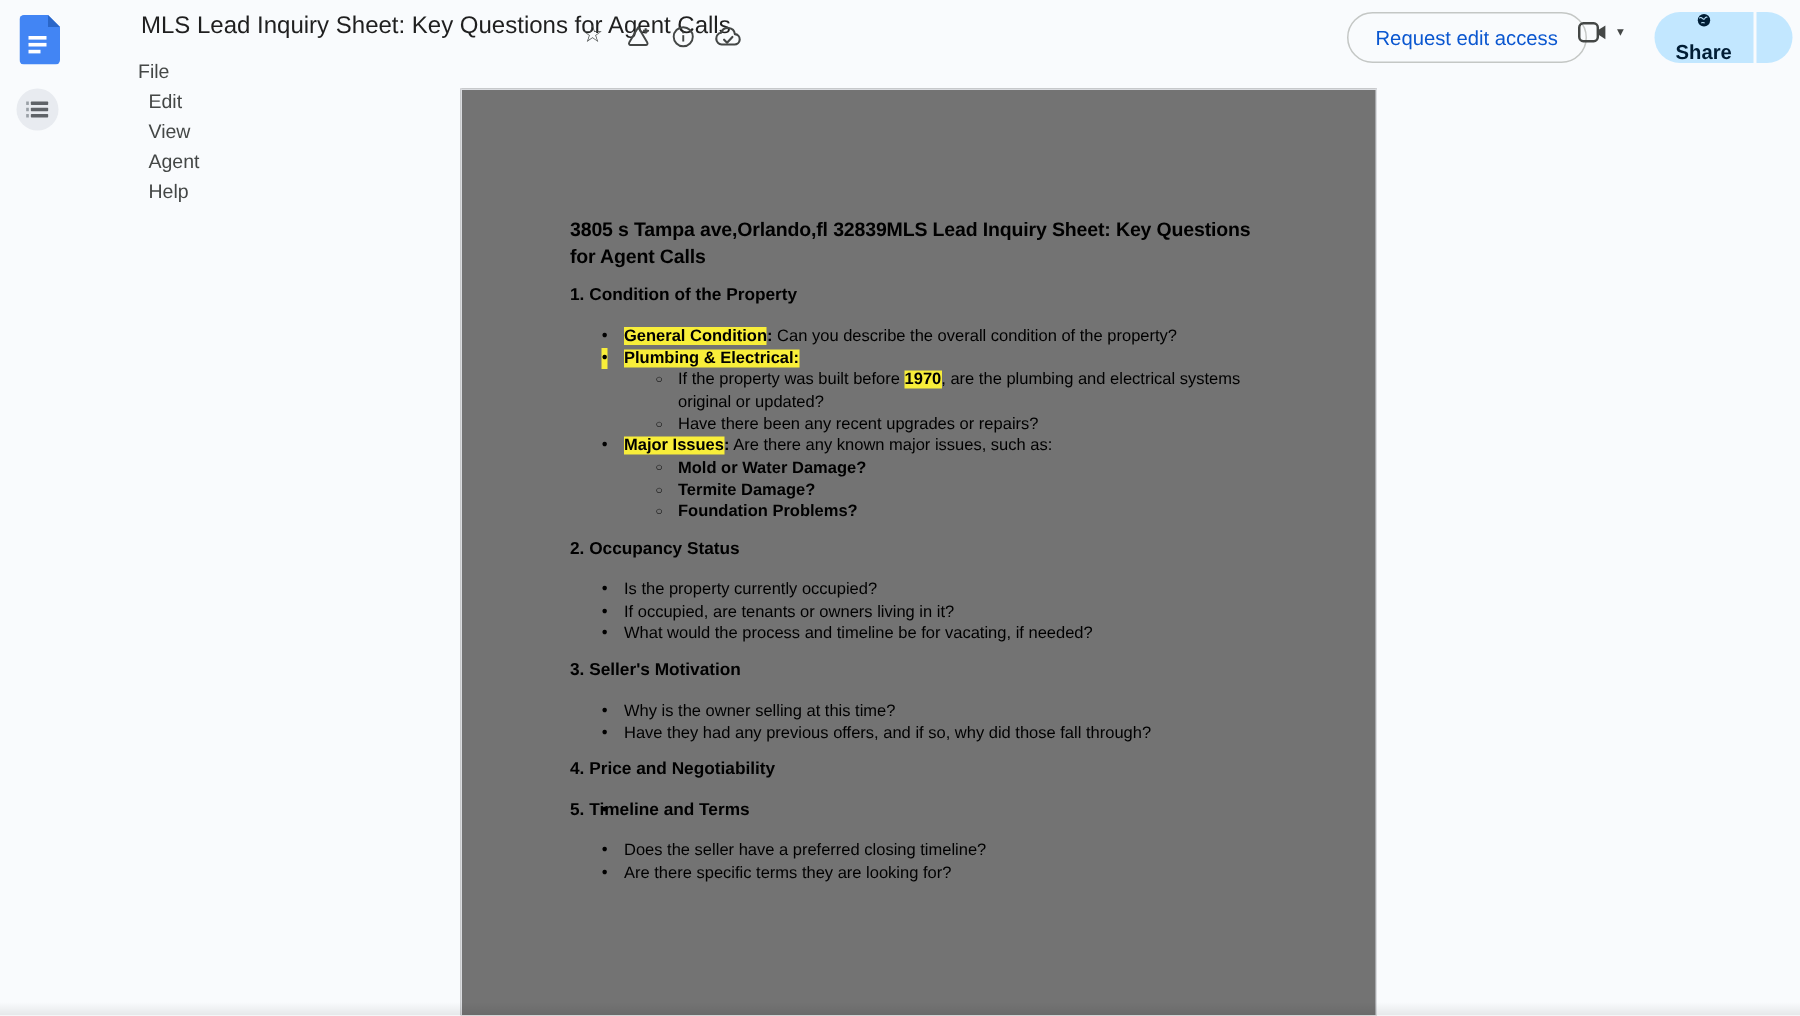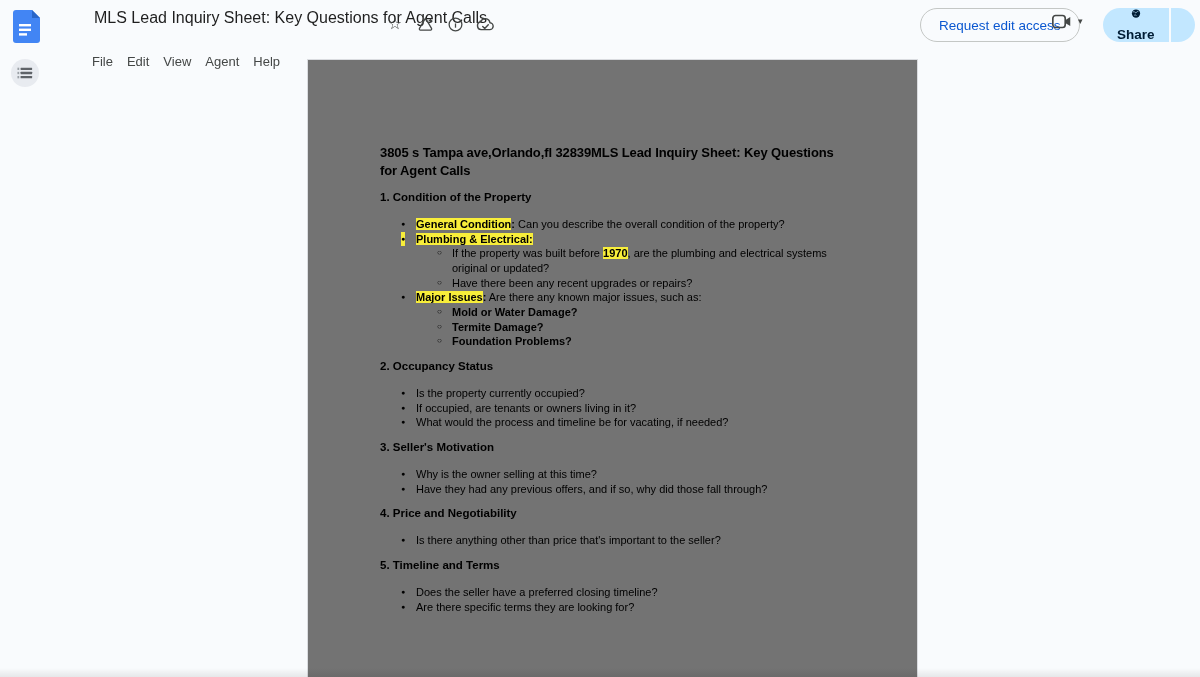--- a/index.html
+++ b/index.html
@@ -9,26 +9,26 @@
     background:#f9fbfd; position:relative; color:#1f1f1f;
   }
   
   .topbar { position:absolute; left:0; top:0; width:1200px; height:52px; background:#f9fbfd; }
   .docs-logo { position:absolute; left:13px; top:10px; width:27px; height:33px; cursor:pointer; }
   .title-wrap { position:absolute; left:46px; top:9px; }
   .doc-title-top { font-size:16px; font-weight:400; color:#1f1f1f; white-space:nowrap; cursor:text;margin-left:48px; }
   .title-icons { position:absolute; left:384px; top:13px; display:flex; gap:8px; align-items:center; }
   .icon-btn { width:22px; height:22px; display:flex; align-items:center; justify-content:center; color:#444746; cursor:pointer; border-radius:50%; }
   .star-glyph { font-size:16px; line-height:1; }
-  .menubar { position:absolute; left:46px; top:43px; display:flex; }
+  .menubar { position:absolute; left:46px; top:29px; display:flex;flex-direction:column; }
   .menu-item { font-size:13px; color:#444746; padding:0 7px; height:20px; line-height:19px; border-radius:4px; cursor:pointer; }
   .menu-item:first-child { padding-left:0; }
   
   .request-btn {
-    position:absolute; left:920px; top:8px; height:34px; padding:0 18px;
+    position:absolute; left:898px; top:8px; height:34px; padding:0 18px;
     border:1px solid #c4c7c5; border-radius:17px; background:transparent;
     color:#0b57d0; font-size:13.5px; font-weight:500; font-family:inherit;
     display:flex; align-items:center; cursor:pointer; white-space:nowrap;
   }
   .cam-btn { position:absolute; left:1051px; top:13px; display:flex; align-items:center; gap:5px; cursor:pointer; color:#444746; }
   .caret { font-size:9px; color:#444746; line-height:1; }
   .share-group { position:absolute; left:1103px; top:8px; height:34px; display:flex; }
   .share-main {
     background:#c2e7ff; color:#001d35; border:none; border-radius:17px 0 0 17px;
     display:flex; align-items:center; gap:8px; padding:0 14px 0 14px;
@@ -171,21 +171,21 @@
           <div class="li lvl1"><span class="dot">●</span><span class="li-text"><span>If occupied, are tenants or owners living in it?</span></span></div>
           <div class="li lvl1"><span class="dot">●</span><span class="li-text"><span>What would the process and timeline be for vacating, if needed?</span></span></div>
         </div>
         <div class="doc-section">
           <div class="doc-heading">3. Seller's Motivation</div>
           <div class="li lvl1"><span class="dot">●</span><span class="li-text"><span>Why is the owner selling at this time?</span></span></div>
           <div class="li lvl1"><span class="dot">●</span><span class="li-text"><span>Have they had any previous offers, and if so, why did those fall through?</span></span></div>
         </div>
         <div class="doc-section">
           <div class="doc-heading">4. Price and Negotiability</div>
-          <div class="li lvl1"><span class="dot">●</span><span class="li-text"><span>Is there anything other than price that's important to the seller?</span></span></div>
+          <div class="li lvl1"><span class="dot">●</span></div>
         </div>
         <div class="doc-section">
           <div class="doc-heading">5. Timeline and Terms</div>
           <div class="li lvl1"><span class="dot">●</span><span class="li-text"><span>Does the seller have a preferred closing timeline?</span></span></div>
           <div class="li lvl1"><span class="dot">●</span><span class="li-text"><span>Are there specific terms they are looking for?</span></span></div>
         </div>
       </div>
   </div>
 </div>
 

